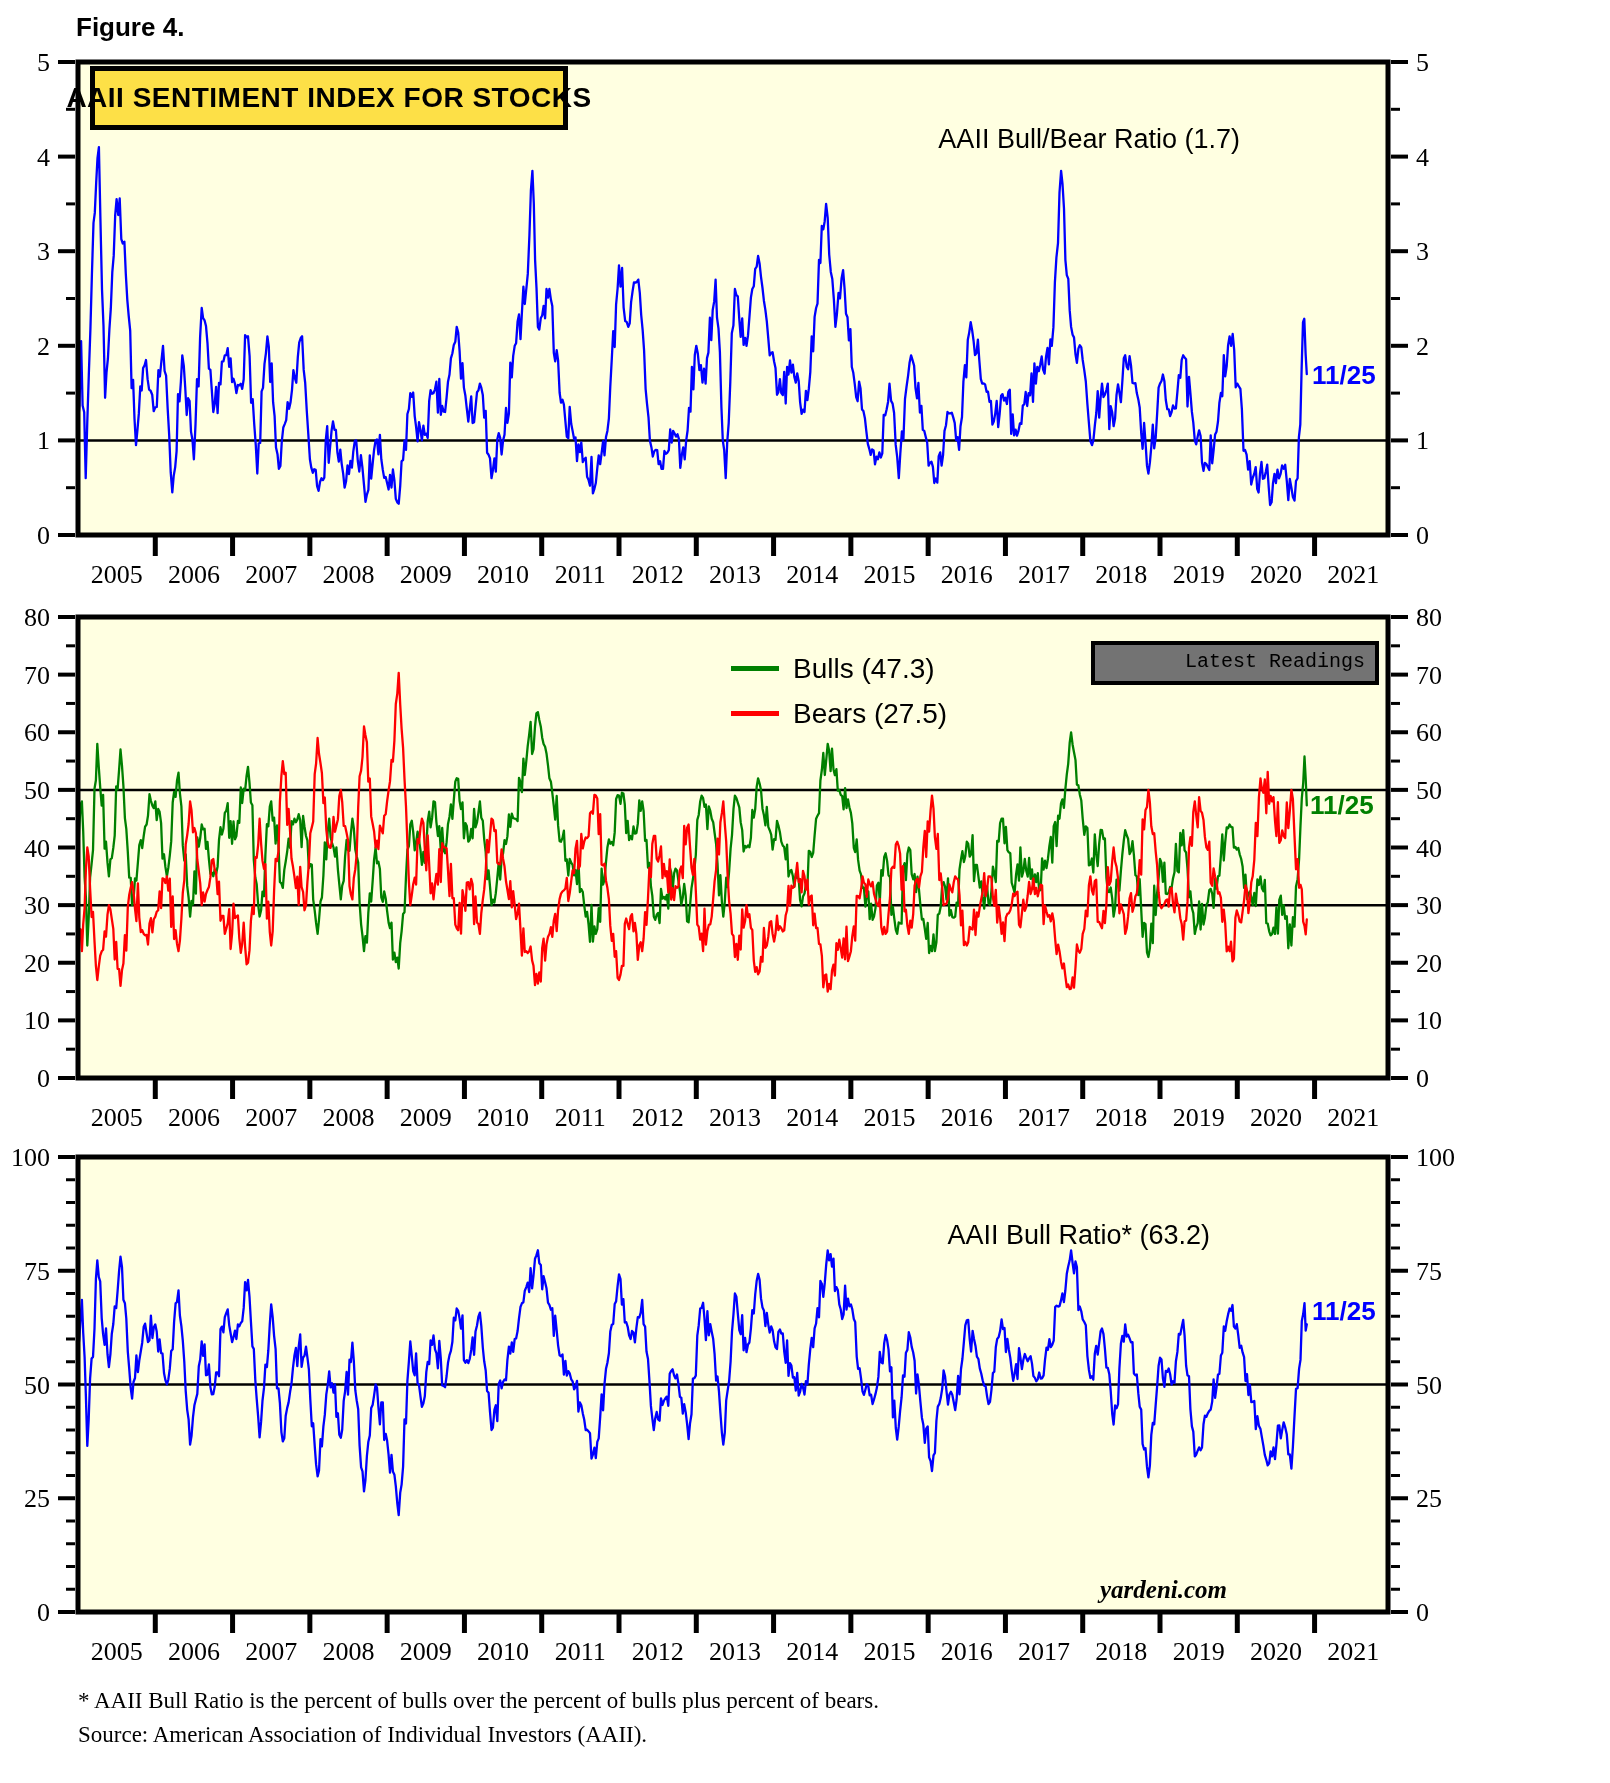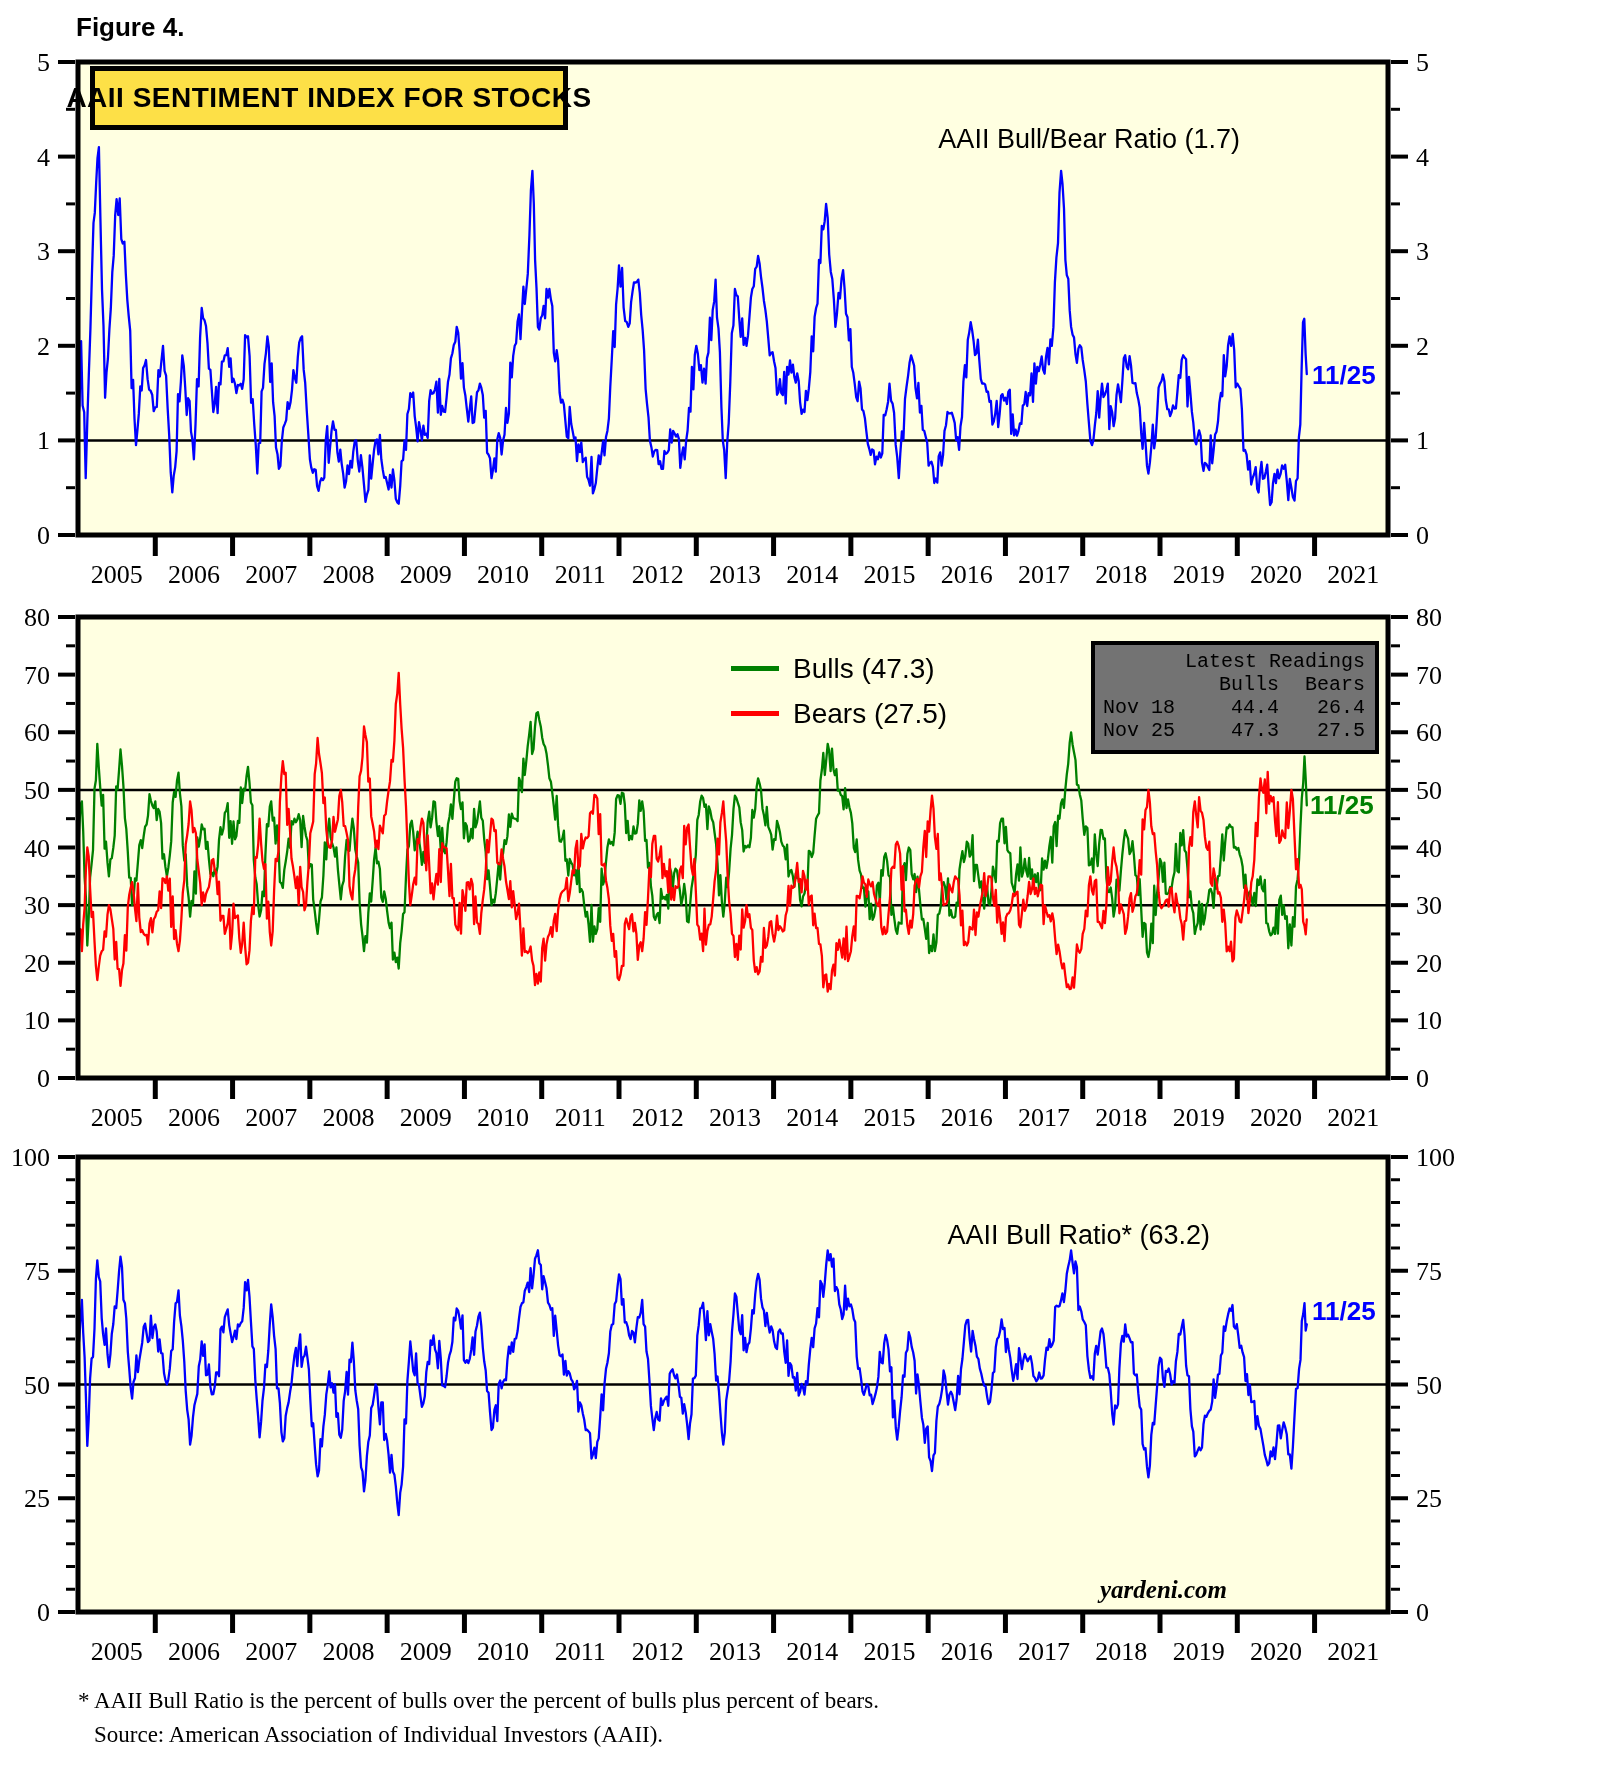--- a/index.html
+++ b/index.html
@@ -25,21 +25,21 @@
   #readings{left:1091px;top:641px;width:288px;border:4px solid #000;
             font-family:"Liberation Mono","DejaVu Sans Mono",monospace;font-size:20px;
             line-height:23px;padding:5px 10px 8px 8px;box-sizing:border-box;}
   .r-head{text-align:right;white-space:nowrap;}
   .r-grid{display:grid;grid-template-columns:84px 92px 86px;}
   .rc2,.rc3{text-align:right;}
   #yardeni{left:1100px;top:1576px;width:272px;
            font-family:"Liberation Serif",serif;font-style:italic;font-weight:bold;font-size:25px;}
   .footnote{left:78px;font-family:"Liberation Serif",serif;font-size:23px;}
   #fn1{top:1688px;}
-  #fn2{top:1722px;margin-left:16px;}
+  #fn2{top:1722px;}
 </style>
 </head>
 <body>
 
 <svg id="chart-svg" width="1610" height="1783" viewBox="0 0 1610 1783">
     <rect x="78" y="62" width="1310" height="473" fill="#FFFFE1"></rect>
     <line x1="78" y1="440.4" x2="1388" y2="440.4" stroke="#000000" stroke-width="2.5"></line>
     <polyline points="78.0,421.5 79.5,405.3 81.1,341.1 82.6,405.5 84.2,412.2 85.7,478.2 87.3,421.4 88.8,375.1 90.4,329.4 91.9,274.9 93.5,222.8 94.8,212.9 96.2,182.4 97.5,158.1 98.9,147.1 100.4,218.2 102.0,289.4 103.5,326.0 105.1,397.8 106.5,372.7 107.9,358.7 109.4,329.3 110.8,308.7 112.3,272.1 113.7,255.9 115.2,215.0 116.6,199.2 118.2,215.0 119.7,198.5 121.3,239.2 122.8,243.5 124.4,241.7 125.8,273.7 127.3,299.9 128.7,315.8 130.2,330.6 131.6,388.2 133.1,379.9 134.5,418.7 136.0,445.1 137.4,430.4 138.8,413.9 140.3,386.3 141.7,390.5 143.1,368.1 144.6,365.2 146.0,360.0 147.6,379.2 149.1,389.6 150.6,390.7 152.2,394.7 153.7,411.2 155.3,407.3 156.8,406.9 158.4,370.2 159.9,376.5 161.5,360.2 163.0,345.8 164.6,371.0 166.1,375.7 167.7,409.1 169.2,435.5 170.7,472.2 172.3,492.4 173.7,475.9 175.2,467.1 176.6,451.2 178.0,394.2 179.5,401.3 180.9,381.5 182.3,355.3 183.8,365.8 185.2,387.0 186.7,415.0 188.1,398.2 189.6,401.1 191.0,431.6 192.5,440.2 193.9,459.3 195.5,424.6 197.0,379.1 198.6,386.4 200.1,337.4 201.7,308.0 203.1,318.2 204.6,320.4 206.0,326.1 207.5,343.4 208.9,368.7 210.4,369.9 211.8,390.2 213.3,412.0 214.7,404.0 216.1,386.8 217.6,413.2 219.0,382.8 220.5,384.4 221.9,361.6 223.4,361.4 224.8,355.3 226.3,355.2 227.7,348.1 229.2,366.8 230.6,358.3 232.1,382.1 233.5,378.7 235.0,383.9 236.4,393.1 237.9,385.0 239.3,385.4 240.8,383.8 242.2,388.9 243.7,379.3 245.1,335.1 246.6,337.2 248.0,336.3 249.6,356.0 251.1,402.8 252.7,399.1 254.2,423.7 255.8,445.3 257.3,473.5 258.7,443.4 260.2,442.9 261.6,391.4 263.0,387.9 264.5,363.8 265.9,353.3 267.4,336.3 268.8,346.7 270.2,382.0 271.7,363.5 273.1,402.2 274.6,416.1 276.0,447.5 277.5,454.2 278.9,468.8 280.4,465.9 281.8,441.3 283.3,427.5 284.7,424.1 286.2,420.2 287.6,402.1 289.1,408.8 290.5,402.6 292.0,389.8 293.4,370.2 294.9,378.2 296.3,382.7 297.8,357.4 299.2,342.6 300.7,338.0 302.1,336.3 303.7,369.9 305.2,383.0 306.8,411.2 308.3,434.0 309.9,459.3 311.3,467.7 312.8,472.7 314.2,469.2 315.7,469.9 317.1,486.1 318.6,490.8 320.0,482.0 321.5,478.2 322.9,480.1 324.3,477.7 325.8,439.9 327.2,426.1 328.7,462.8 330.1,447.0 331.6,430.4 333.0,421.5 334.5,429.8 335.9,430.0 337.4,452.3 338.8,461.5 340.3,449.6 341.7,463.8 343.2,473.8 344.6,487.7 346.1,481.2 347.5,465.5 349.0,474.0 350.4,461.0 351.9,467.6 353.3,451.3 354.8,441.1 356.2,440.4 357.8,461.0 359.3,471.5 360.9,455.1 362.4,467.4 364.0,484.9 365.5,501.9 366.9,494.6 368.4,489.8 369.8,455.4 371.2,478.7 372.7,463.3 374.1,449.7 375.6,440.4 377.0,439.5 378.4,454.4 379.9,434.8 381.3,459.2 382.8,469.9 384.2,477.9 385.7,477.0 387.1,483.0 388.6,489.5 390.0,474.8 391.5,487.5 392.9,469.5 394.4,480.5 395.8,498.7 397.3,502.4 398.7,503.8 400.2,486.2 401.6,461.1 403.1,460.0 404.5,440.7 406.0,449.9 407.4,414.0 408.9,409.0 410.3,393.1 411.8,396.9 413.2,392.5 414.7,416.1 416.1,426.8 417.6,441.3 419.0,422.2 420.5,430.1 421.9,440.4 423.4,425.7 424.8,434.9 426.3,433.6 427.7,438.0 429.2,400.8 430.6,390.1 432.1,393.7 433.5,393.1 435.0,389.3 436.4,381.7 437.9,412.6 439.3,379.0 440.8,414.8 442.2,406.0 443.7,411.7 445.1,412.0 446.6,397.4 448.0,381.7 449.5,374.5 450.9,358.4 452.4,353.3 453.8,344.9 455.3,341.8 456.7,326.9 458.2,332.5 459.6,351.1 461.0,378.7 462.5,363.2 463.9,387.6 465.4,395.8 466.8,408.7 468.3,421.5 469.7,409.4 471.2,396.3 472.6,423.0 474.1,422.2 475.5,407.5 477.0,392.3 478.4,390.4 479.9,383.6 481.3,387.7 482.8,394.9 484.2,417.7 485.7,410.9 487.1,452.8 488.6,454.8 490.0,458.4 491.5,478.2 492.9,470.2 494.4,458.5 495.8,471.6 497.3,439.2 498.7,433.2 500.2,437.9 501.6,454.5 503.1,440.4 504.5,434.8 506.0,408.0 507.4,422.9 508.9,413.6 510.3,362.6 511.8,377.4 513.2,355.9 514.7,345.8 516.1,343.2 517.6,321.4 519.0,314.5 520.5,339.2 521.9,312.7 523.4,286.6 524.8,304.0 526.3,289.0 527.8,273.9 529.4,235.8 530.9,190.3 532.4,170.8 533.8,203.2 535.1,260.1 536.5,287.9 537.9,326.9 539.3,329.6 540.8,318.0 542.2,315.5 543.6,305.8 545.1,318.3 546.5,289.0 548.0,297.5 549.4,289.0 550.9,299.6 552.3,305.9 553.8,352.7 555.2,361.4 556.7,350.1 558.1,360.5 559.6,392.5 561.0,402.6 562.5,399.7 563.9,404.6 565.4,421.3 566.8,436.7 568.3,438.2 569.7,406.9 571.2,423.8 572.6,430.9 574.1,439.0 575.5,437.4 577.0,461.1 578.4,444.3 579.9,452.0 581.3,442.5 582.8,462.1 584.2,459.3 585.7,457.7 587.1,476.7 588.6,480.1 590.0,485.7 591.5,456.8 592.9,493.4 594.4,488.8 595.8,483.0 597.3,468.2 598.7,455.3 600.2,464.2 601.6,453.2 603.1,441.1 604.5,455.4 606.0,437.1 607.4,430.9 608.9,418.3 610.3,386.2 611.8,358.8 613.2,331.2 614.7,347.0 616.1,304.3 617.6,288.5 619.0,265.4 620.5,286.6 622.1,268.0 623.6,307.3 625.2,321.1 626.7,322.0 628.3,326.9 629.7,323.4 631.1,302.1 632.6,291.1 634.0,282.3 635.5,282.6 636.9,281.9 638.3,279.6 639.8,292.8 641.2,315.0 642.7,330.7 644.1,350.7 645.6,388.8 647.0,403.6 648.5,417.3 649.9,440.4 651.4,447.2 652.8,456.5 654.3,451.2 655.7,449.8 657.2,450.2 658.6,464.2 660.1,461.3 661.5,468.8 663.0,468.9 664.4,451.0 665.9,453.7 667.3,452.8 668.8,450.1 670.2,429.4 671.7,442.7 673.1,430.9 674.6,433.5 676.0,436.6 677.5,434.3 678.9,438.9 680.3,467.9 681.8,455.0 683.2,447.4 684.7,459.3 686.1,441.1 687.6,430.5 689.0,407.9 690.5,411.6 691.9,366.8 693.4,389.4 694.8,355.0 696.3,345.8 697.8,353.4 699.4,370.1 700.9,365.1 702.5,382.7 704.0,368.6 705.6,383.6 707.0,358.1 708.4,352.6 709.9,317.7 711.3,340.2 712.7,310.0 714.2,301.4 715.6,279.6 717.0,317.7 718.5,328.6 719.9,352.1 721.4,406.7 722.8,440.5 724.2,450.2 725.7,478.2 727.2,442.7 728.7,423.2 730.3,381.9 731.8,333.3 733.4,325.6 734.9,289.0 736.4,295.2 737.8,296.4 739.3,319.4 740.7,336.9 742.2,318.4 743.6,344.9 745.1,337.8 746.5,345.8 748.0,335.4 749.4,317.3 750.9,297.6 752.3,289.0 753.8,286.2 755.2,268.8 756.7,266.7 758.1,255.9 759.6,263.6 761.0,276.8 762.5,288.0 763.9,300.7 765.4,310.1 766.8,321.3 768.3,338.7 769.7,355.3 771.2,352.9 772.6,352.2 774.1,361.5 775.5,367.9 777.0,394.8 778.4,392.2 779.9,379.1 781.3,393.1 782.8,395.1 784.2,371.9 785.7,403.5 787.1,366.8 788.5,374.5 790.0,360.5 791.4,372.6 792.9,364.7 794.3,376.6 795.8,382.6 797.2,373.3 798.7,381.2 800.1,402.1 801.6,413.8 803.0,409.7 804.5,412.0 805.9,390.8 807.4,400.1 808.8,388.9 810.3,372.1 811.7,336.4 813.2,351.3 814.6,316.9 816.1,308.0 817.5,303.7 819.0,259.9 820.4,263.0 821.8,225.9 823.3,229.4 824.7,221.2 826.1,203.9 827.7,217.8 829.2,254.5 830.8,271.9 832.3,279.0 833.9,299.9 835.4,326.9 836.9,314.4 838.5,293.0 840.0,298.4 841.6,278.2 843.1,270.1 844.6,289.1 846.0,313.7 847.5,317.3 848.9,340.4 850.4,329.1 851.8,367.0 853.3,372.8 854.7,383.6 856.2,397.1 857.6,401.2 859.1,381.6 860.5,388.2 862.0,409.4 863.4,411.1 864.9,418.2 866.3,430.9 867.8,443.6 869.2,448.6 870.7,454.9 872.1,449.4 873.6,450.4 875.0,464.3 876.5,456.6 877.9,459.3 879.4,452.3 880.8,457.5 882.3,453.4 883.7,414.9 885.2,415.4 886.6,409.5 888.1,401.7 889.5,383.6 891.1,400.9 892.6,403.6 894.1,413.0 895.7,444.9 897.2,457.1 898.8,478.2 900.3,453.7 901.9,431.4 903.4,439.7 905.0,398.8 906.5,387.0 908.1,375.6 909.6,362.4 911.1,355.3 912.6,360.4 914.1,365.6 915.5,388.1 917.0,398.4 918.4,383.0 919.9,412.5 921.4,405.8 922.8,429.9 924.3,430.9 925.7,436.8 927.2,442.8 928.6,465.7 930.0,462.7 931.5,461.8 932.9,466.9 934.3,483.0 935.8,478.5 937.3,482.6 938.7,456.1 940.2,452.4 941.6,465.7 943.1,454.8 944.5,430.9 946.0,425.2 947.5,412.0 948.9,413.4 950.4,413.4 951.8,412.7 953.3,417.6 954.7,422.9 956.2,440.3 957.6,437.1 959.1,449.9 960.5,426.2 962.0,417.0 963.4,381.7 964.9,365.1 966.3,377.4 967.8,339.8 969.2,332.6 970.7,322.1 972.1,329.9 973.6,341.0 975.0,355.2 976.5,353.1 977.9,339.7 979.3,360.2 980.8,378.9 982.2,383.6 983.7,383.5 985.1,384.4 986.6,391.8 988.0,391.7 989.5,401.8 990.9,400.9 992.4,424.6 993.8,421.5 995.3,413.1 996.7,401.0 998.2,427.2 999.6,414.3 1001.1,395.8 1002.5,394.1 1004.0,400.6 1005.4,397.8 1006.9,404.0 1008.3,391.9 1009.8,389.7 1011.2,433.9 1012.7,414.3 1014.1,435.4 1015.6,429.6 1017.0,435.7 1018.5,430.9 1019.9,423.5 1021.4,423.9 1022.8,405.6 1024.3,404.2 1025.7,392.0 1027.2,406.0 1028.6,393.1 1030.1,395.3 1031.5,373.5 1033.0,401.9 1034.4,363.4 1035.9,383.7 1037.3,366.9 1038.8,371.2 1040.2,364.7 1041.7,356.5 1043.1,369.7 1044.6,373.7 1046.0,356.9 1047.5,348.0 1048.9,364.4 1050.4,339.3 1051.8,345.8 1053.4,327.4 1054.9,282.1 1056.4,257.6 1058.0,243.1 1059.5,192.5 1061.1,170.8 1062.5,183.9 1064.0,208.8 1065.4,260.1 1066.8,275.1 1068.3,278.9 1069.7,310.4 1071.1,326.9 1072.6,334.7 1074.0,337.4 1075.5,354.3 1076.9,362.9 1078.4,348.6 1079.8,345.2 1081.3,347.4 1082.7,360.0 1084.3,370.4 1085.8,381.5 1087.4,404.1 1088.9,423.0 1090.4,441.1 1092.0,445.1 1093.4,440.1 1094.9,424.8 1096.3,413.0 1097.7,391.1 1099.2,417.6 1100.6,397.6 1102.0,383.6 1103.5,397.0 1104.9,394.7 1106.4,390.0 1107.8,383.6 1109.3,429.2 1110.7,406.2 1112.2,412.3 1113.6,426.2 1115.1,418.3 1116.5,395.2 1118.0,384.3 1119.4,392.5 1120.9,402.2 1122.3,382.0 1123.8,358.3 1125.2,355.3 1126.7,366.7 1128.1,369.3 1129.6,356.2 1131.0,365.4 1132.5,383.0 1133.9,383.3 1135.4,383.1 1136.8,393.1 1138.3,399.4 1139.7,407.5 1141.2,432.9 1142.6,448.8 1144.1,423.0 1145.5,442.0 1147.0,465.9 1148.4,473.5 1149.9,462.4 1151.3,446.9 1152.8,424.6 1154.2,448.4 1155.7,437.6 1157.1,414.4 1158.6,387.6 1160.0,383.6 1161.5,381.0 1162.9,374.5 1164.4,381.2 1165.8,400.0 1167.3,409.2 1168.7,409.3 1170.1,416.1 1171.6,412.0 1173.0,405.4 1174.5,408.5 1175.9,408.3 1177.4,391.8 1178.8,375.1 1180.3,377.8 1181.7,359.8 1183.2,355.3 1184.6,357.5 1186.1,359.2 1187.5,406.5 1189.0,376.9 1190.4,393.2 1191.9,411.9 1193.3,422.7 1194.8,440.4 1196.2,444.3 1197.7,436.4 1199.1,430.3 1200.6,436.0 1202.0,462.5 1203.5,470.8 1204.9,462.8 1206.4,464.1 1207.8,467.0 1209.3,470.0 1210.7,435.3 1212.2,463.3 1213.6,450.4 1215.1,434.5 1216.5,431.7 1218.0,421.5 1219.4,402.7 1220.9,393.0 1222.3,396.2 1223.8,355.2 1225.2,376.4 1226.7,366.2 1228.1,345.2 1229.6,336.3 1231.1,345.8 1232.7,334.0 1234.2,350.1 1235.7,387.4 1237.3,383.6 1238.8,386.2 1240.4,388.9 1241.9,409.5 1243.5,450.8 1245.0,449.9 1246.6,454.7 1248.1,469.6 1249.7,461.2 1251.2,484.5 1252.7,478.0 1254.3,473.5 1255.7,467.1 1257.2,488.9 1258.6,492.5 1260.0,473.4 1261.5,462.0 1262.9,478.8 1264.3,478.2 1265.8,471.7 1267.2,464.6 1268.7,487.0 1270.1,505.0 1271.6,502.3 1273.0,483.1 1274.5,473.8 1275.9,483.0 1277.5,469.6 1279.0,478.4 1280.6,473.9 1282.1,465.5 1283.7,468.8 1285.2,464.8 1286.8,481.2 1288.3,500.2 1289.8,479.0 1291.4,487.7 1292.9,497.1 1294.5,500.6 1296.0,481.0 1297.6,478.2 1298.9,437.1 1300.3,424.5 1301.6,369.9 1303.0,322.1 1304.3,318.7 1305.6,353.6 1306.8,374.2" fill="none" stroke="#0000FF" stroke-width="2.3" stroke-linejoin="round" stroke-linecap="round"></polyline>
     <rect x="78" y="62" width="1310" height="473" fill="none" stroke="#000000" stroke-width="5"></rect>
     <line x1="58" y1="535" x2="75" y2="535" stroke="#000000" stroke-width="4"></line>
@@ -306,31 +306,20 @@
     <span class="legend-label">Bulls (47.3)</span>
   </div>
   <div class="legend-row">
     <span class="legend-swatch" id="swatch-bears" style="background: rgb(255, 0, 0);"></span>
     <span class="legend-label">Bears (27.5)</span>
   </div>
 </div>
 
 <div class="overlay" id="readings" style="background: #737373;">
   <div class="r-head">Latest Readings</div>
-  <div class="r-grid">
-    <span class="rc1"></span>
-    <span class="rc2">Bulls</span>
-    <span class="rc3">Bears</span>
-    <span class="rc1">Nov 18</span>
-    <span class="rc2">44.4</span>
-    <span class="rc3">26.4</span>
-    <span class="rc1">Nov 25</span>
-    <span class="rc2">47.3</span>
-    <span class="rc3">27.5</span>
-  </div>
 </div>
 
 <div class="overlay" id="label2" style="color: rgb(0, 128, 0);">11/25</div>
 
 <div class="overlay" id="annot3">AAII Bull Ratio* (63.2)</div>
 <div class="overlay" id="label3" style="color: rgb(0, 0, 255);">11/25</div>
 
 <div class="overlay" id="yardeni">yardeni.com</div>
 
 <div class="overlay footnote" id="fn1">* AAII Bull Ratio is the percent of bulls over the percent of bulls plus percent of bears.</div>

